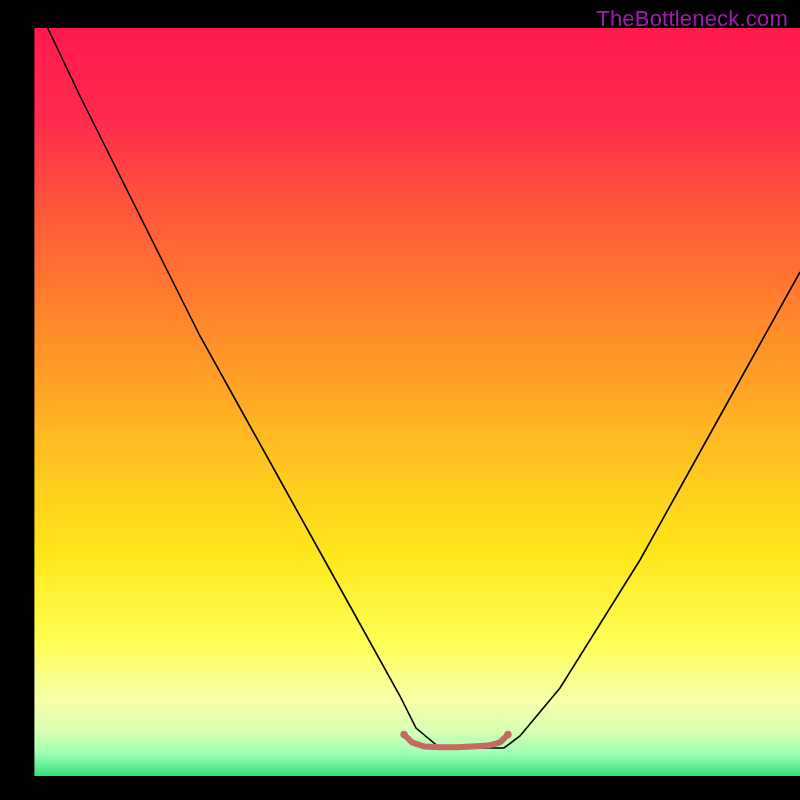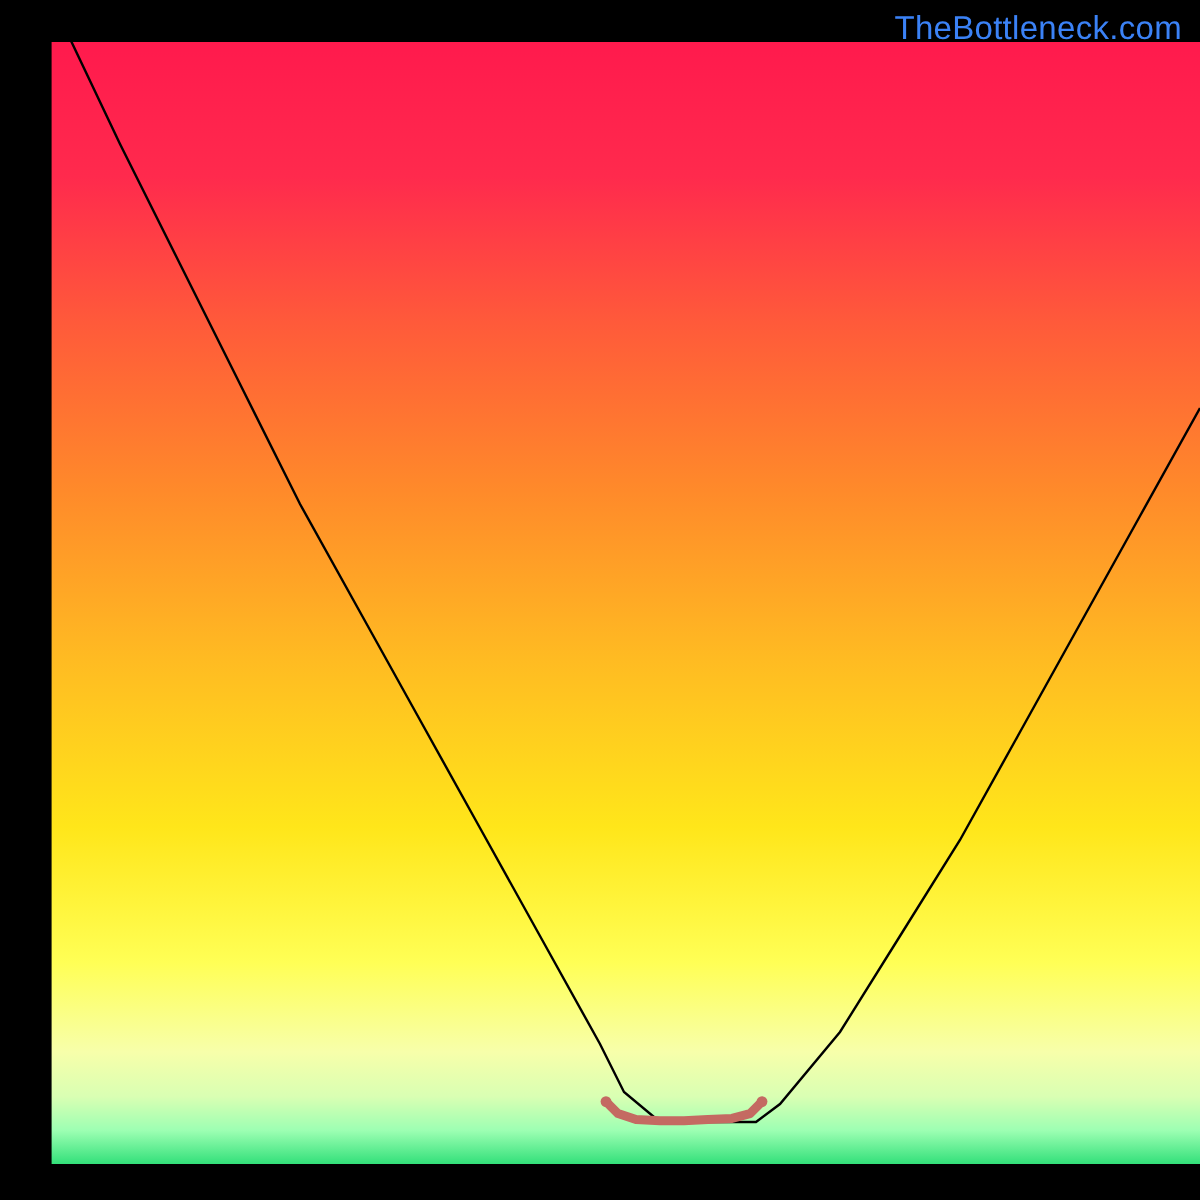--- a/index.html
+++ b/index.html
@@ -12,21 +12,21 @@
   }
   .container {
     width: 800px;
     height: 800px;
     position: relative;
   }
   .watermark {
     position: absolute;
     top: 6px;
     right: 12px;
-    color: #3b82f6;
+    color: #a21caf;
     font-size: 22px;
     font-weight: 400;
     letter-spacing: 0.2px;
     z-index: 40;
   }
   svg {
     display: block;
   }
 </style>
 </head>

